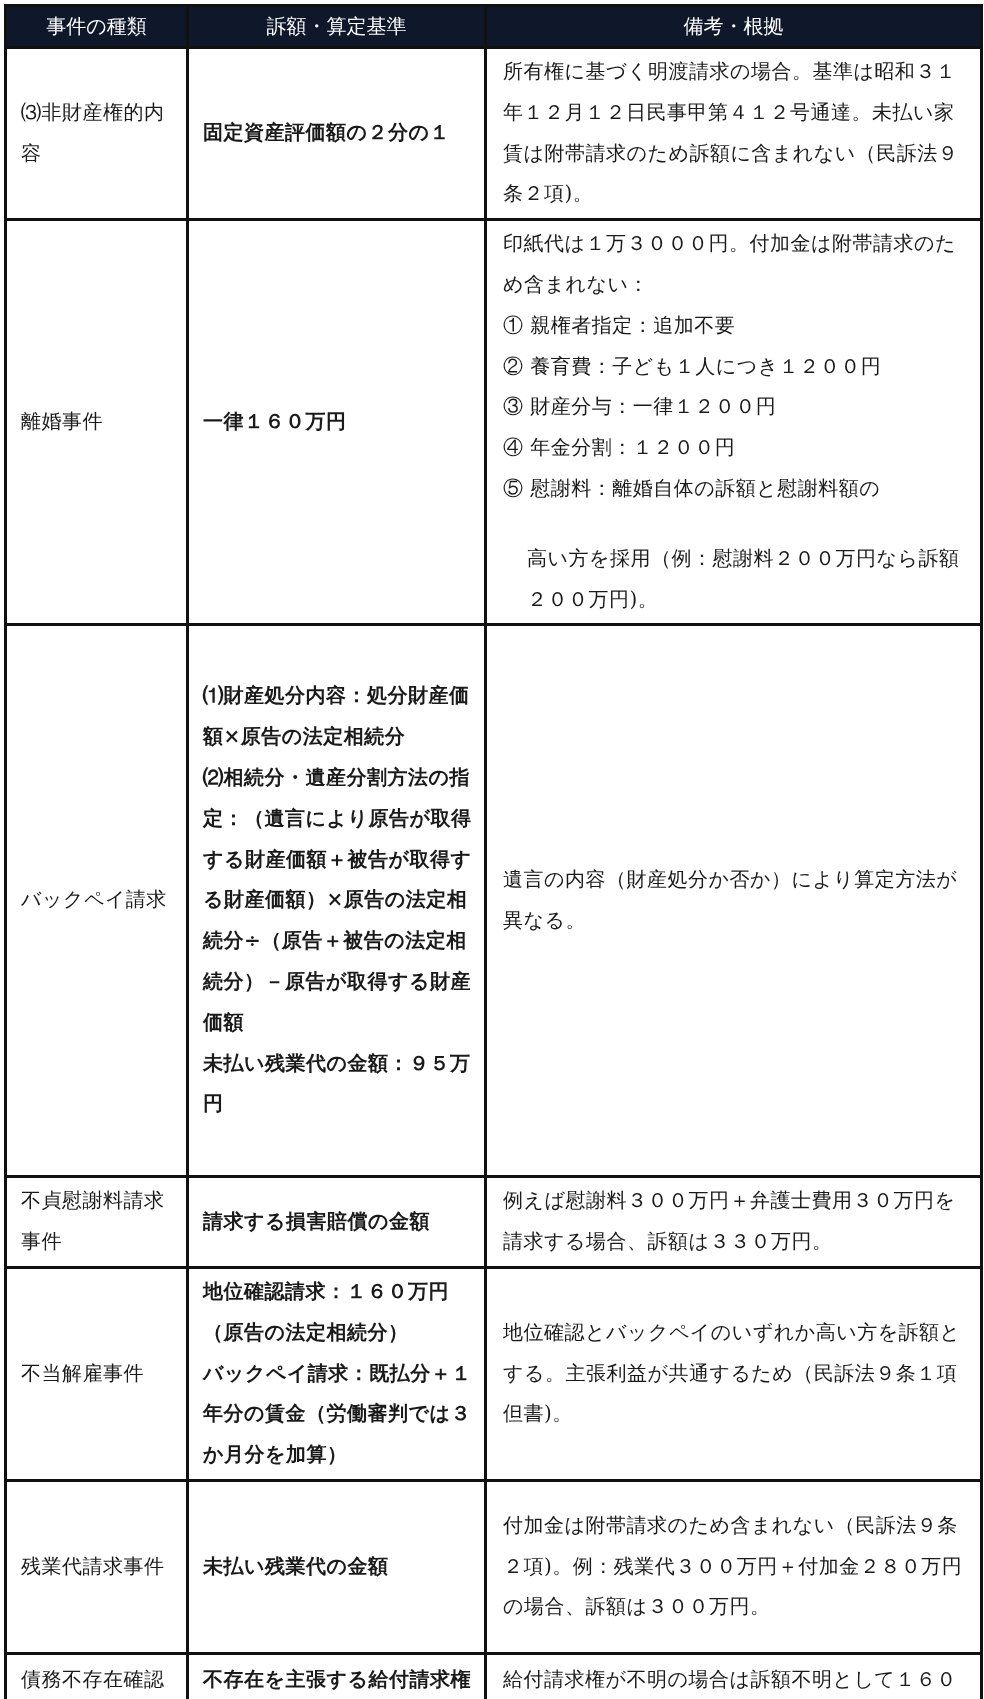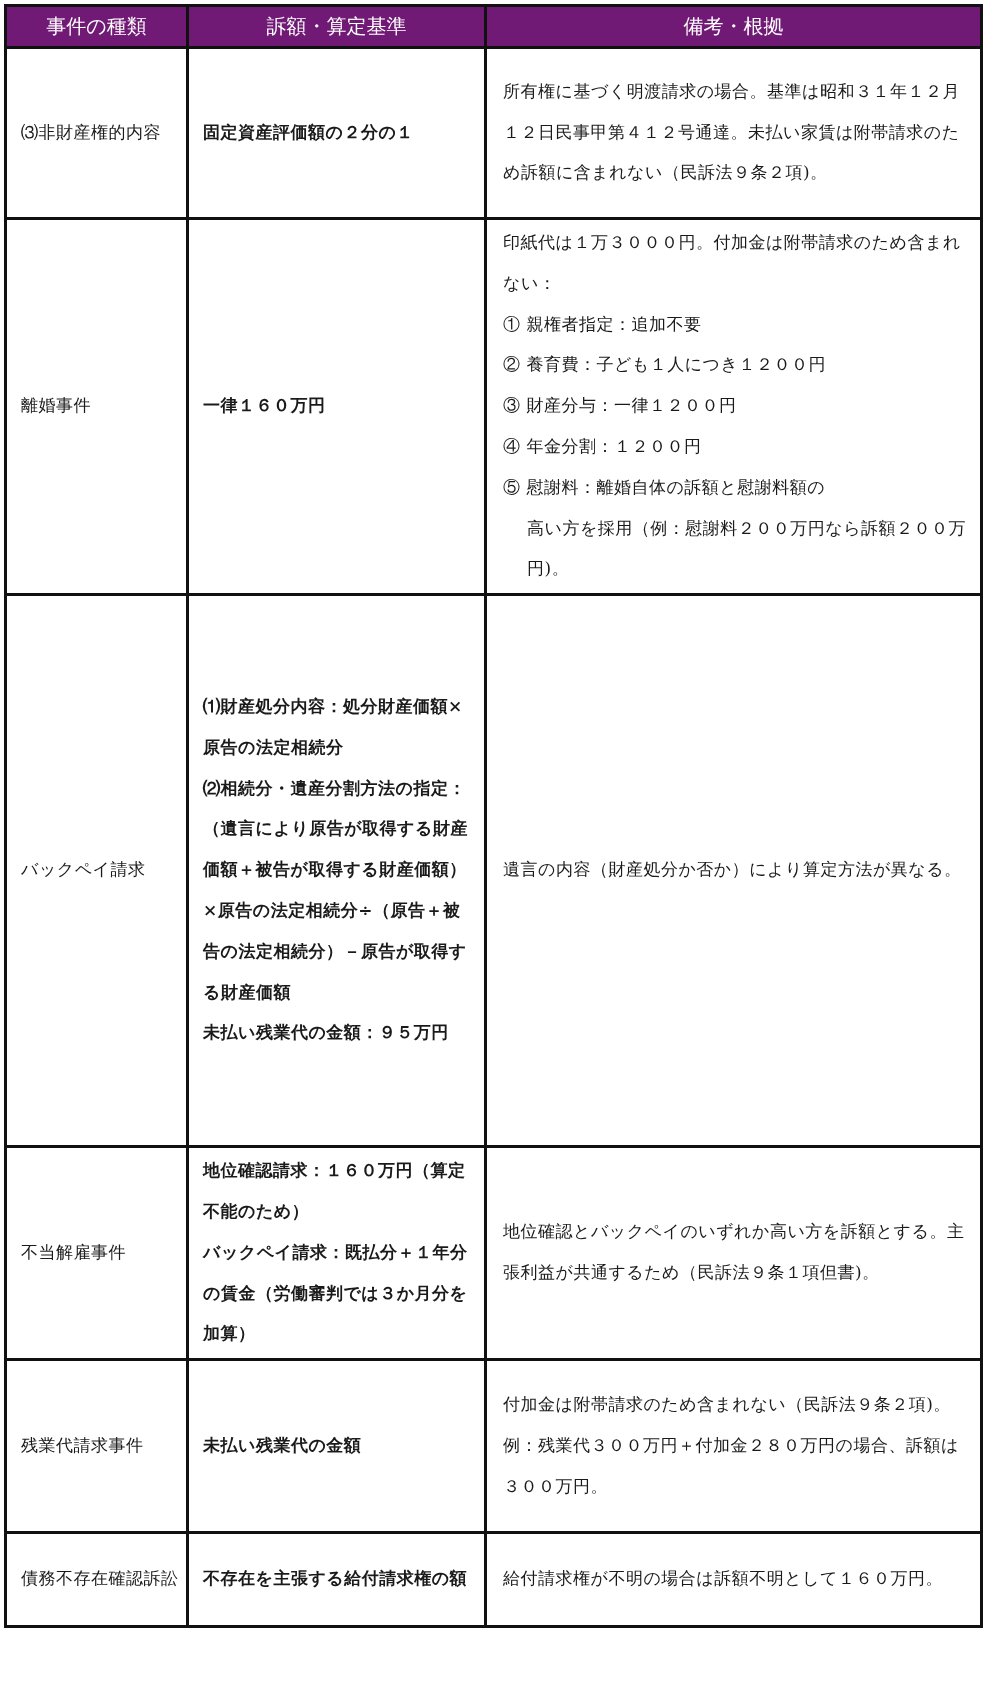--- a/index.html
+++ b/index.html
@@ -22,45 +22,45 @@
       border-collapse: collapse;
       table-layout: fixed;
     }
     .tbl th, .tbl td {
       border: 3px solid #111111;
       box-sizing: border-box;
       vertical-align: middle;
       text-align: left;
     }
     .tbl thead th {
-      background: #701a75;
+      background: #0f172a;
       color: #ffffff;
       font-family: "DejaVu Sans", "Liberation Sans", sans-serif;
       font-weight: normal;
       font-size: 20px;
       text-align: center;
       height: 42px;
       padding: 0;
       border-top: 3px solid #111;
     }
     .tbl td {
-      font-size: 17px;
+      font-size: 20px;
       line-height: 40.8px;
       padding: 2px 16px 4px 16px;
       letter-spacing: 0.5px;
       word-break: break-all;
     }
     .col1 { width: 182px; }
     .col2 { width: 298px; }
     .col3 { width: 496px; }
     .td-c1 { padding-left: 14px !important; padding-right: 4px !important; }
     .td-c2 { padding-left: 14px !important; padding-right: 8px !important; font-weight: bold; }
     .td-c3 { padding-left: 16px !important; padding-right: 8px !important; }
     .line { display: block; }
-    .indent { display: block; padding-left: 24px; }
+    .indent { display: block; padding-left: 24px; margin-top: 29px; }
     .r1 { height: 171px; }
     .r2 { height: 375px; }
     .r3 { height: 552px; }
     .r4 { height: 83px; }
     .r5 { height: 205px; }
     .r6 { height: 173px; }
     .r7 { height: 94px; }
   </style>
 </head>
 <body>
@@ -99,24 +99,29 @@
     </tr>
     <tr class="r3">
       <td class="td-c1">バックペイ請求</td>
       <td class="td-c2">
         <span class="line">⑴財産処分内容：処分財産価額×原告の法定相続分</span>
         <span class="line">⑵相続分・遺産分割方法の指定：（遺言により原告が取得する財産価額＋被告が取得する財産価額）×原告の法定相続分÷（原告＋被告の法定相続分）－原告が取得する財産価額</span>
         <span class="line">未払い残業代の金額：９５万円</span>
       </td>
       <td class="td-c3">遺言の内容（財産処分か否か）により算定方法が異なる。</td>
     </tr>
+    <tr class="r4">
+      <td class="td-c1">不貞慰謝料請求事件</td>
+      <td class="td-c2">請求する損害賠償の金額</td>
+      <td class="td-c3">例えば慰謝料３００万円＋弁護士費用３０万円を請求する場合、訴額は３３０万円。</td>
+    </tr>
     <tr class="r5">
       <td class="td-c1">不当解雇事件</td>
       <td class="td-c2">
-        <span class="line">地位確認請求：１６０万円（算定不能のため）</span>
+        <span class="line">地位確認請求：１６０万円（原告の法定相続分）</span>
         <span class="line">バックペイ請求：既払分＋１年分の賃金（労働審判では３か月分を加算）</span>
       </td>
       <td class="td-c3">地位確認とバックペイのいずれか高い方を訴額とする。主張利益が共通するため（民訴法９条１項但書)。</td>
     </tr>
     <tr class="r6">
       <td class="td-c1">残業代請求事件</td>
       <td class="td-c2">未払い残業代の金額</td>
       <td class="td-c3">付加金は附帯請求のため含まれない（民訴法９条２項)。例：残業代３００万円＋付加金２８０万円の場合、訴額は３００万円。</td>
     </tr>
     <tr class="r7">

